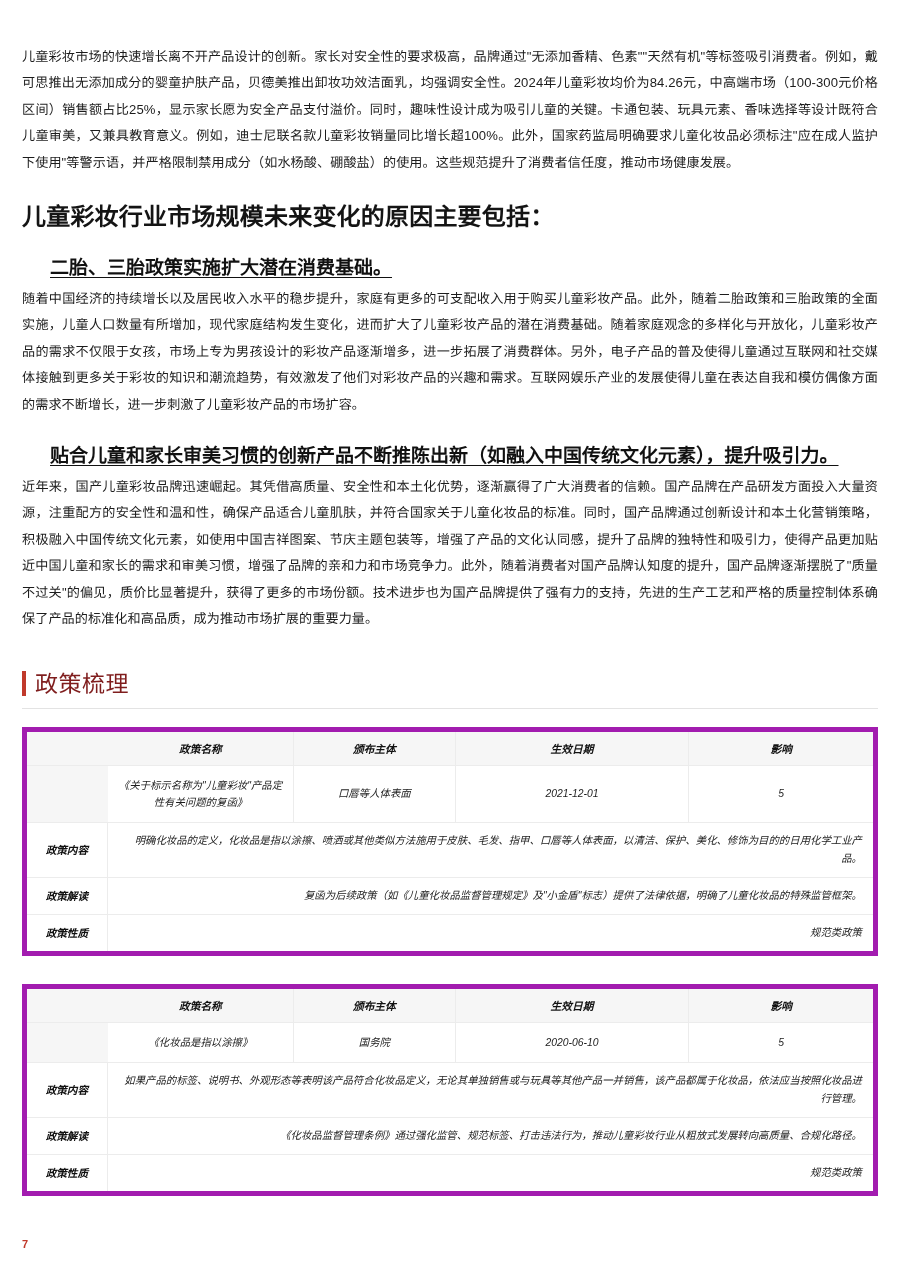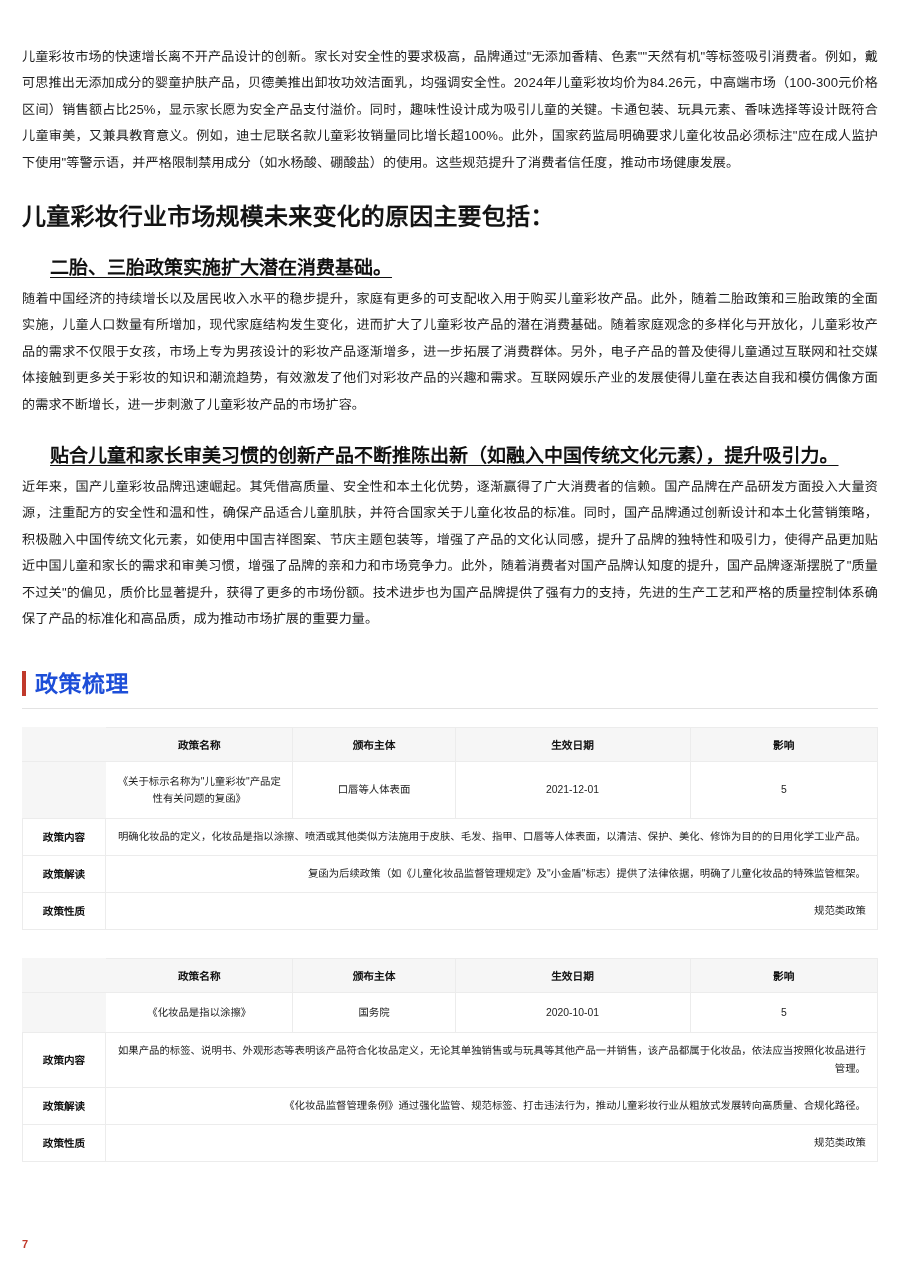--- a/index.html
+++ b/index.html
@@ -71,41 +71,42 @@
   }
   .red-bar {
     width: 4px;
     height: 25px;
     background: #c0392b;
     flex: 0 0 auto;
     border-radius: 0;
   }
   .bar-title-text {
     font-size: 23px;
-    font-weight: bold;
-    color: #1d4ed8;
+    font-weight: normal;
+    color: #7f1d1d;
     letter-spacing: 0.5px;
     line-height: 26px;
   }
   .title-rule {
     margin-top: 11px;
     height: 1px;
     background: #e3e3e3;
     width: 100%;
   }
 
   
   .policy-table {
     width: 100%;
     border-collapse: collapse;
     margin-top: 18px;
     font-size: 10.4px;
     color: #1c1c1c;
     table-layout: fixed;
-    border: 1px solid #a21caf;
+    border: 5px solid #a21caf;
+    font-style: italic;
   }
   .policy-table td, .policy-table th {
     border: 1px solid #ececec;
     padding: 0;
     vertical-align: middle;
   }
   .policy-table .lbl {
     width: 82px;
     text-align: center;
     font-weight: bold;
@@ -246,21 +247,21 @@
           <th>颁布主体</th>
           <th>生效日期</th>
           <th>影响</th>
         </tr>
       </thead>
       <tbody>
         <tr>
           <td class="corner"></td>
           <td class="c-name">《化妆品是指以涂擦》</td>
           <td class="c-issuer">国务院</td>
-          <td class="c-date">2020-10-01</td>
+          <td class="c-date">2020-06-10</td>
           <td class="c-impact">5</td>
         </tr>
         <tr>
           <td class="lbl">政策内容</td>
           <td class="long" colspan="4">如果产品的标签、说明书、外观形态等表明该产品符合化妆品定义，无论其单独销售或与玩具等其他产品一并销售，该产品都属于化妆品，依法应当按照化妆品进行管理。</td>
         </tr>
         <tr>
           <td class="lbl">政策解读</td>
           <td class="long" colspan="4">《化妆品监督管理条例》通过强化监管、规范标签、打击违法行为，推动儿童彩妆行业从粗放式发展转向高质量、合规化路径。</td>
         </tr>

